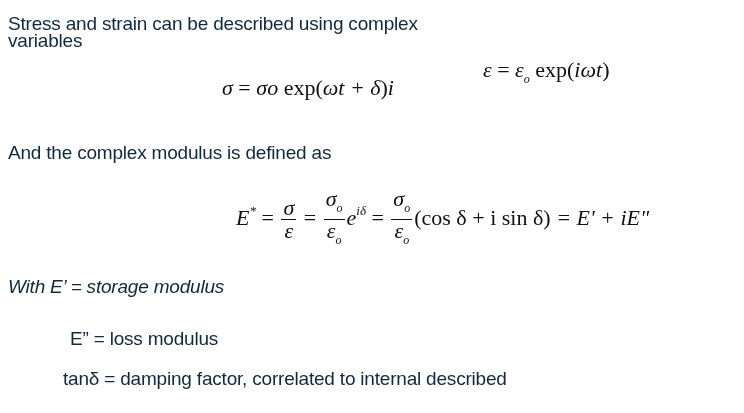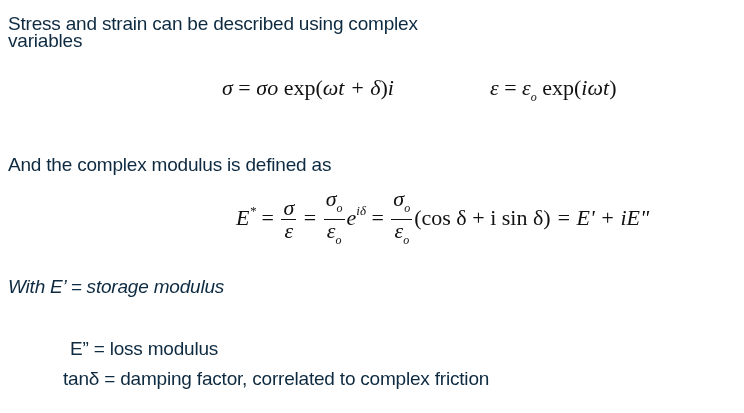--- a/index.html
+++ b/index.html
@@ -19,28 +19,28 @@
 </head>
 <body>
 
 <div class="txt" style="left:8px; top:9px;">Stress and strain can be described using complex</div>
 <div class="txt" style="left:8px; top:26px;">variables</div>
 
 <div class="eq" style="left:190px; top:75px;margin-left:32px;">
   <i>σ</i><span> = </span><i>σo</i><span> exp(</span><i>ωt + δ</i><span>)</span><i>i</i>
 </div>
 
-<div class="eq" style="left:483px; top:75px;margin-left:7px;">
+<div class="eq" style="left:483px; top:57px;">
   <i>ε</i><span> = </span><i>ε</i><span class="sub">o</span><span> exp(</span><i>iωt</i><span>)</span>
 </div>
 
-<div class="txt" style="left:8px; top:150px;">And the complex modulus is defined as</div>
+<div class="txt" style="left:8px; top:138px;">And the complex modulus is defined as</div>
 
 <div class="eq" style="left:236px; top:188px;">
   <i>E</i><span class="sup">*</span><span> = </span>
   <span class="frac"><i class="num">σ</i><i class="den">ε</i></span><span> = </span>
   <span class="frac"><span class="num"><i>σ</i><span class="sub">o</span></span><span class="den"><i>ε</i><span class="sub">o</span></span></span><i>e</i><span class="sup">iδ</span><span> = </span>
   <span class="frac"><span class="num"><i>σ</i><span class="sub">o</span></span><span class="den"><i>ε</i><span class="sub">o</span></span></span><span>(cos δ + i sin δ)</span><i> = E' + iE"</i>
 </div>
 
 <div class="txt" style="left:8px; top:272px;font-style:italic;">With E’  = storage modulus</div>
-<div class="txt" style="left:70px; top:334px;">E” = loss modulus</div>
-<div class="txt" style="left:63px; top:364px;">tanδ = damping factor, correlated to complex friction</div>
+<div class="txt" style="left:70px; top:324px;">E” = loss modulus</div>
+<div class="txt" style="left:63px; top:364px;">tanδ = damping factor, correlated to internal described</div>
 
 </body></html>

